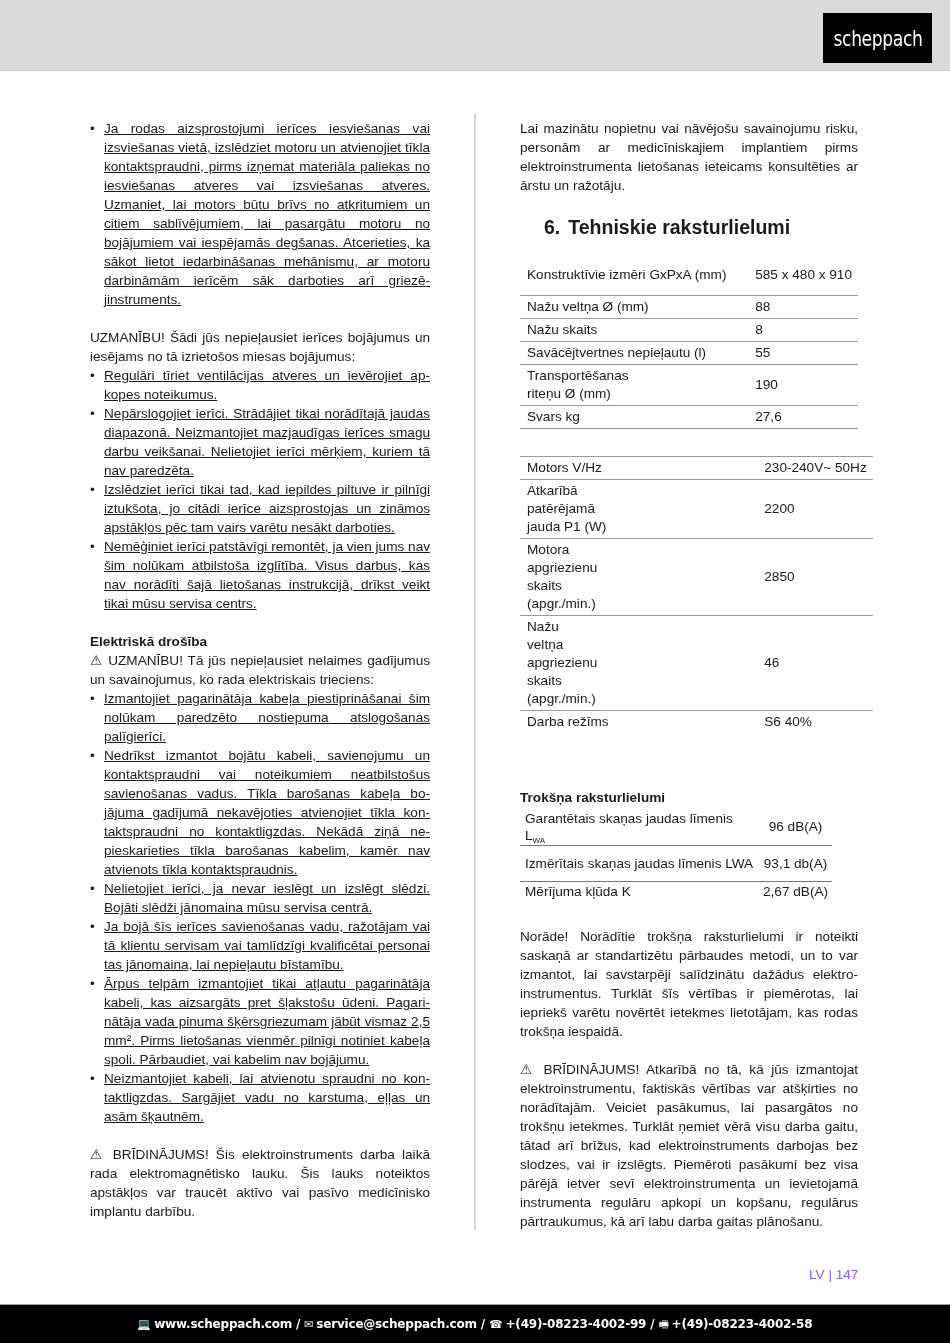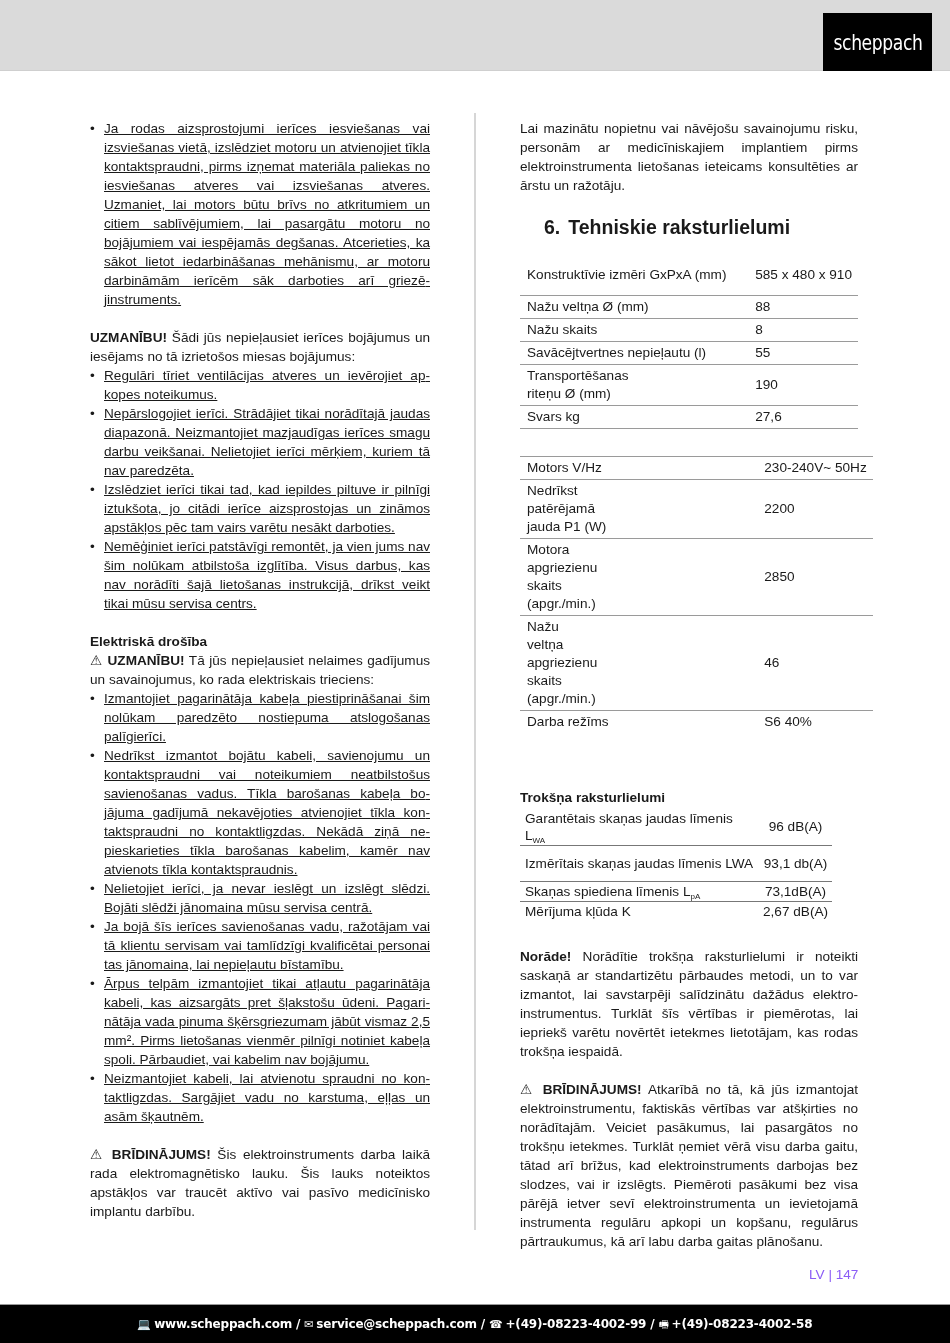--- a/index.html
+++ b/index.html
@@ -1,34 +1,34 @@
 <!DOCTYPE html>
 <html><head>
 <meta charset="utf-8">
 <style>
   * { box-sizing: border-box; margin: 0; padding: 0; }
   html, body { width: 950px; height: 1343px; background: #ffffff; overflow: hidden; }
   body { position: relative; font-family: "Liberation Sans", sans-serif; color: #1a1a1a; font-size: 13.6px; line-height: 19px; }
 
   .header { position: absolute; left: 0; top: 0; width: 950px; height: 71px; background: #dadada; border-bottom: 1px solid #cfcfcf; }
-  .logo { position: absolute; left: 823px; top: 13px; width: 109px; height: 58px; background: #000; display: flex; align-items: center; justify-content: center; }
+  .logo { position: absolute; left: 823px; top: 13px; width: 109px; height: 50px; background: #000; display: flex; align-items: center; justify-content: center; }
   .logo span { color: #fff; font-family: "DejaVu Sans", sans-serif; font-size: 22px; letter-spacing: -0.5px; transform: scaleX(0.78); display: inline-block; font-weight: normal; }
 
   .divider { position: absolute; left: 474px; top: 113px; width: 2px; height: 1117px; background: #d6d6d6; }
 
   .col { position: absolute; top: 119px; }
   .col-left { left: 90px; width: 340px; }
   .col-right { left: 520px; width: 338px; }
 
   .para { text-align: justify; hyphens: manual; }
   .bullets { list-style: none; }
   .bullets li { position: relative; padding-left: 14px; text-align: justify; text-decoration: underline; }
   .bullets li::before { content: "•"; position: absolute; left: 0; top: 0; }
   .gap { height: 19px; }
-  .b { font-weight: bold; }
+  .b { font-weight: normal; }
   .subhead { font-weight: bold; }
 
   .h6 { font-size: 19.5px; font-weight: bold; line-height: 24px; margin-top: 20px; margin-bottom: 16px; margin-left: 24px; }
   .h6 .num { margin-right: 8px; }
 
   table.spec { width: 338px; border-collapse: collapse; font-size: 13.6px; line-height: 18px; }
   table.spec td { padding: 2px 6px 2px 7px; border-bottom: 1px solid #9a9a9a; vertical-align: middle; }
   table.spec td.v { white-space: nowrap; }
   table.spec tr.first td { border-top: none; }
   table.spec2 { margin-top: 27px; border-top: 1px solid #9a9a9a; }
@@ -130,21 +130,21 @@
   </tbody>
     </table>
 
   <table class="spec spec2">
     <tbody>
         <tr>
           <td>Motors V/Hz</td>
           <td class="v">230-240V~ 50Hz</td>
         </tr>
     <tr>
-          <td style="height:40px; padding-right:130px">Nedrīkst patērējamā jauda P1 (W)</td>
+          <td style="height:40px; padding-right:130px">Atkarībā patērējamā jauda P1 (W)</td>
           <td class="v">2200</td>
         </tr>
     <tr>
           <td style="height:40px; padding-right:130px">Motora apgriezienu skaits (apgr./min.)</td>
           <td class="v">2850</td>
         </tr>
     <tr>
           <td style="height:58px; padding-right:160px">Nažu veltņa apgriezienu skaits (apgr./min.)</td>
           <td class="v">46</td>
         </tr>
@@ -161,24 +161,20 @@
   <p class="subhead">Trokšņa raksturlielumi</p>
   <table class="noise">
     <tbody>
         <tr>
       <td style="height:36px"><span>Garantētais skaņas jaudas līmenis L</span><sub class="s">WA</sub></td>
       <td class="v">96 dB(A)</td>
     </tr>
     <tr>
       <td style="height:36px"><span>Izmērītais skaņas jaudas līmenis LWA</span></td>
       <td class="v">93,1 db(A)</td>
-    </tr>
-    <tr>
-      <td><span>Skaņas spiediena līmenis L</span><sub class="s">pA</sub></td>
-      <td class="v">73,1dB(A)</td>
     </tr>
     <tr>
       <td><span>Mērījuma kļūda K</span></td>
       <td class="v">2,67 dB(A)</td>
     </tr>
   </tbody>
     </table>
 
   <div style="height:26px"></div>
   <p class="para">

